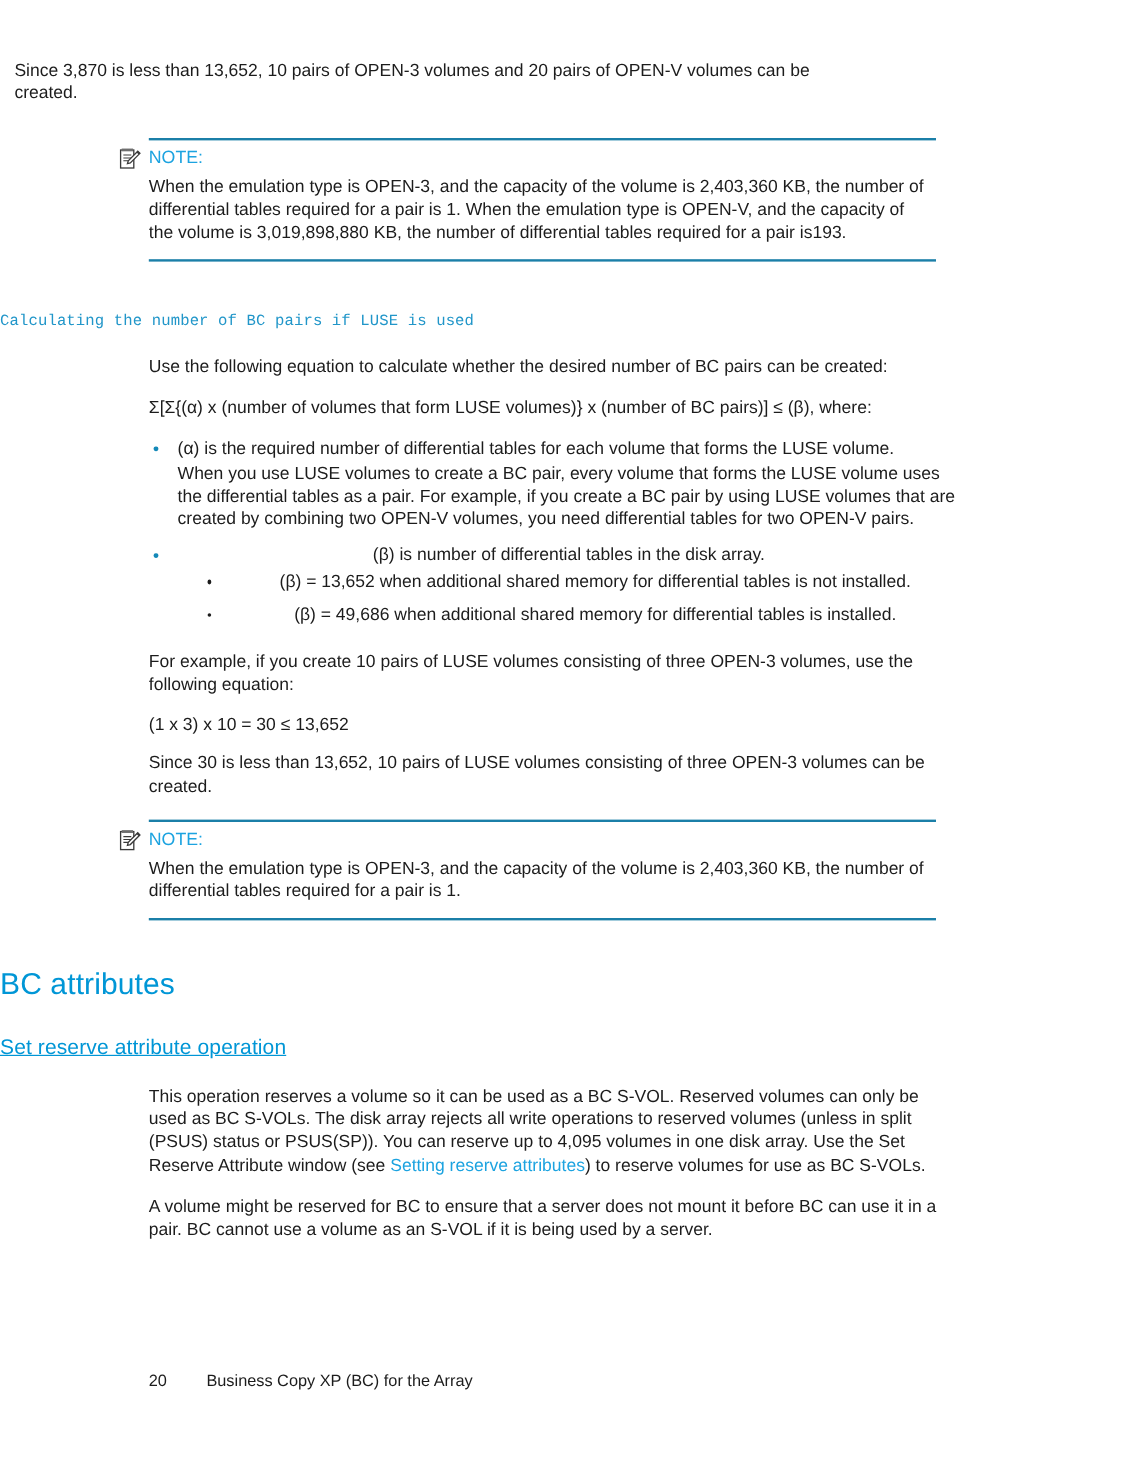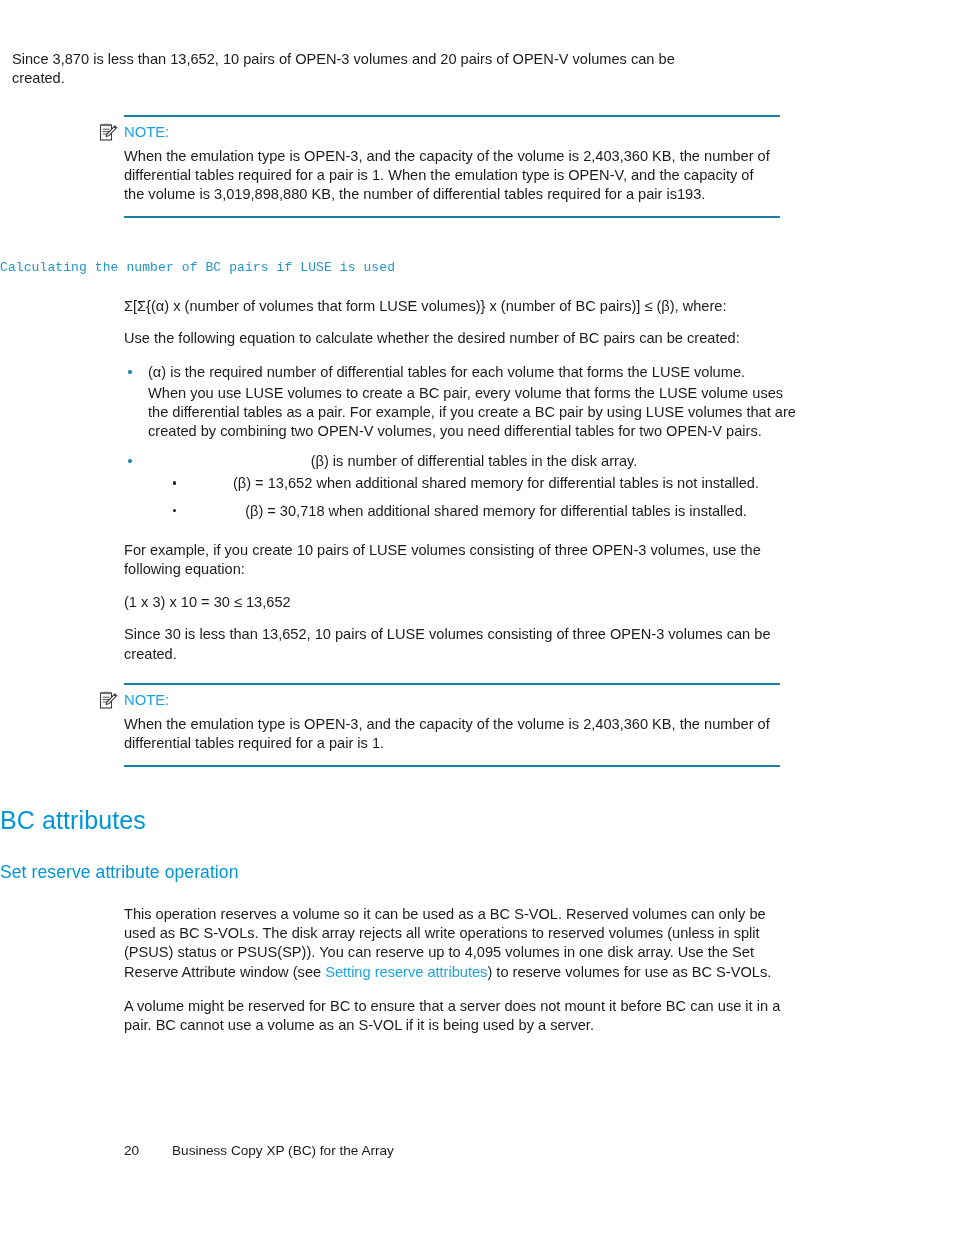--- a/index.html
+++ b/index.html
@@ -45,20 +45,21 @@
     color: #0096d6;
     margin: 0;
     letter-spacing: 0.1px;
   }
   h2.sub-title {
     font-size: 17.5px;
     font-weight: normal;
     color: #0096d6;
     margin: 0;
     letter-spacing: 0.1px;
+    text-decoration: underline;
   }
   h3.minor-title {
     font-size: 13px;
     font-weight: normal;
     color: #2196c9;
     margin: 0;
     letter-spacing: 0.1px;
     font-family: Liberation Mono, monospace;
   }
 
@@ -197,40 +198,40 @@
       <span class="note-label">NOTE:</span>
     </div>
     <div class="note-body">When the emulation type is OPEN-3, and the capacity of the volume is 2,403,360 KB, the number of differential tables required for a pair is 1. When the emulation type is OPEN-V, and the capacity of the volume is 3,019,898,880 KB, the number of differential tables required for a pair is193.</div>
     <div class="rule"></div>
   </div>
 
   <div style="position:absolute; left:0; top:260px;">
     <h3 class="minor-title head-col">Calculating the number of BC pairs if LUSE is used</h3>
 
     <div class="body-col" style="margin-top:22px;">
+      <p class="para">Use the following equation to calculate whether the desired number of BC pairs can be created:</p>
       <p class="para eq" style="margin-top:15px;">Σ[Σ{(α) x (number of volumes that form LUSE volumes)} x (number of BC pairs)]  ≤  (β), where:</p>
-      <p class="para">Use the following equation to calculate whether the desired number of BC pairs can be created:</p>
 
       <ul class="lvl1" style="margin-top:15px;">
         <li>
           <span class="b-dot"></span>
           <span>(α) is the required number of differential tables for each volume that forms the LUSE volume.</span>
           <div class="li-cont">When you use LUSE volumes to create a BC pair, every volume that forms the LUSE volume uses the differential tables as a pair. For example, if you create a BC pair by using LUSE volumes that are created by combining two OPEN-V volumes, you need differential tables for two OPEN-V pairs.</div>
         </li>
         <li>
           <span class="b-dot"></span>
           <span>(β) is number of differential tables in the disk array.</span>
           <ul class="lvl2">
             <li>
               <span class="b-dot2"></span>
               <span>(β) = 13,652 when additional shared memory for differential tables is not installed.</span>
             </li>
             <li>
               <span class="b-dot2"></span>
-              <span>(β) = 30,718 when additional shared memory for differential tables is installed.</span>
+              <span>(β) = 49,686 when additional shared memory for differential tables is installed.</span>
             </li>
           </ul>
         </li>
       </ul>
 
       <p class="para" style="margin-top:20px;">For example, if you create 10 pairs of LUSE volumes consisting of three OPEN-3 volumes, use the following equation:</p>
       <p class="para eq" style="margin-top:14px;">(1 x 3) x 10 = 30  ≤  13,652</p>
       <p class="para" style="margin-top:13px;">Since 30 is less than 13,652, 10 pairs of LUSE volumes consisting of three OPEN-3 volumes can be created.</p>
     </div>
   </div>

